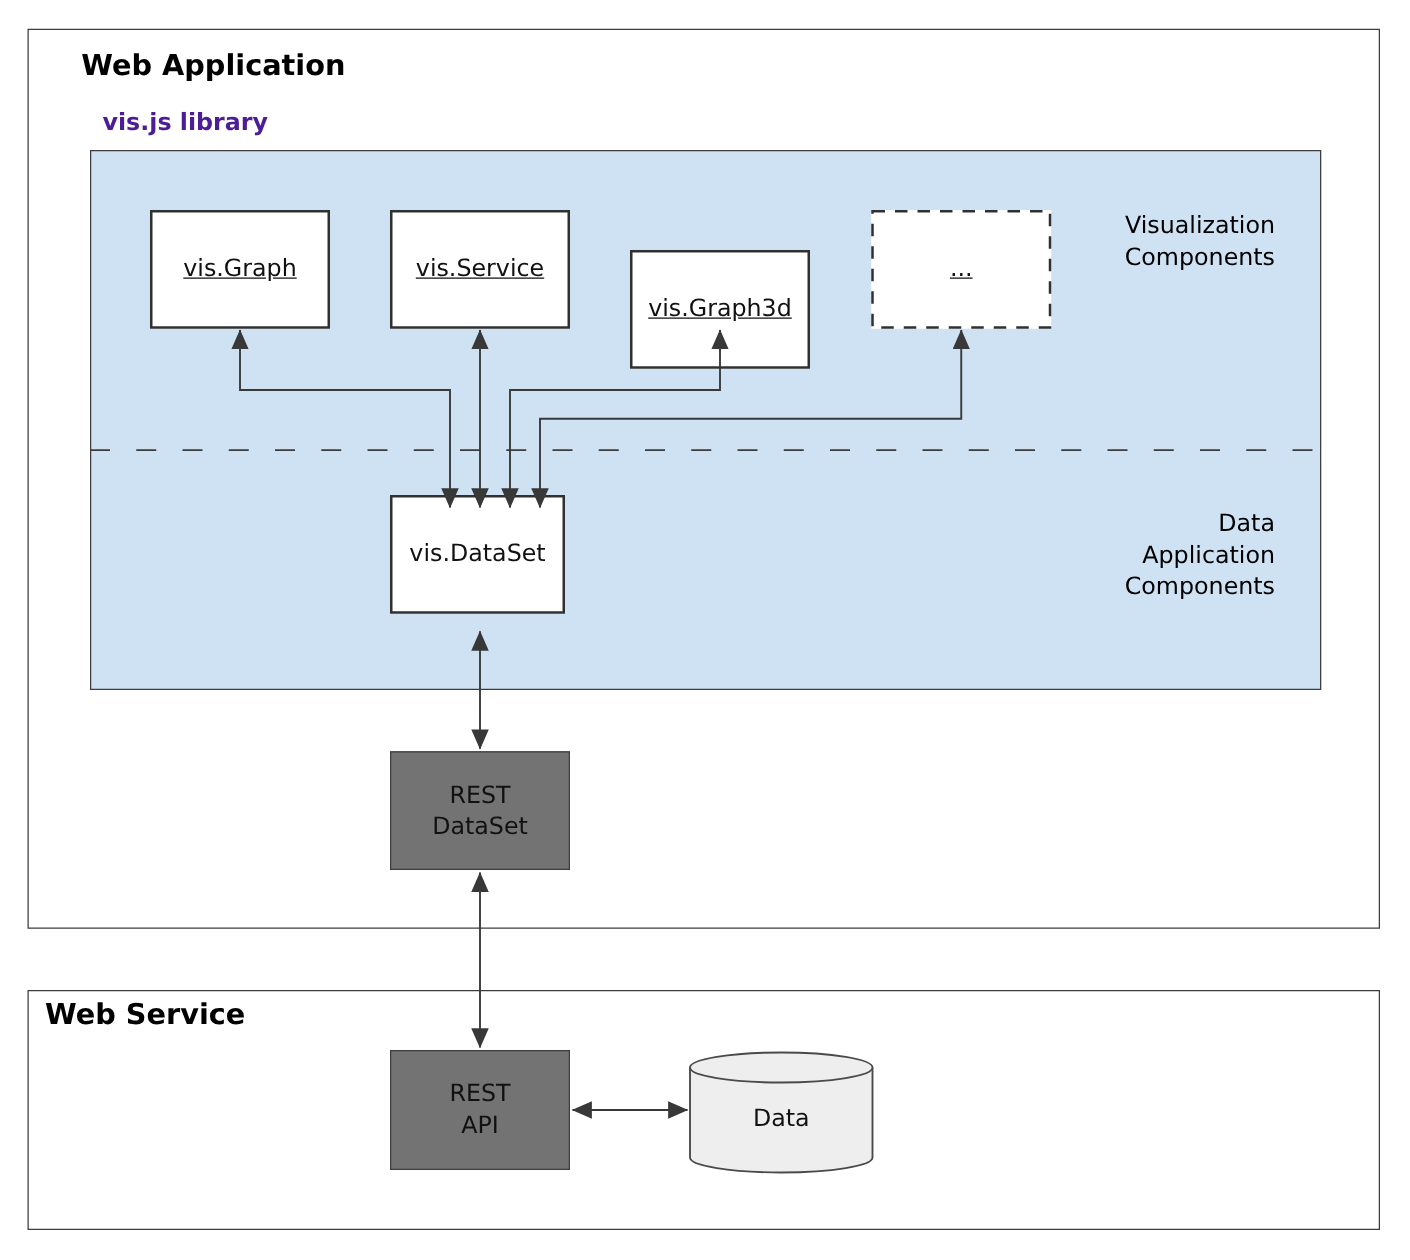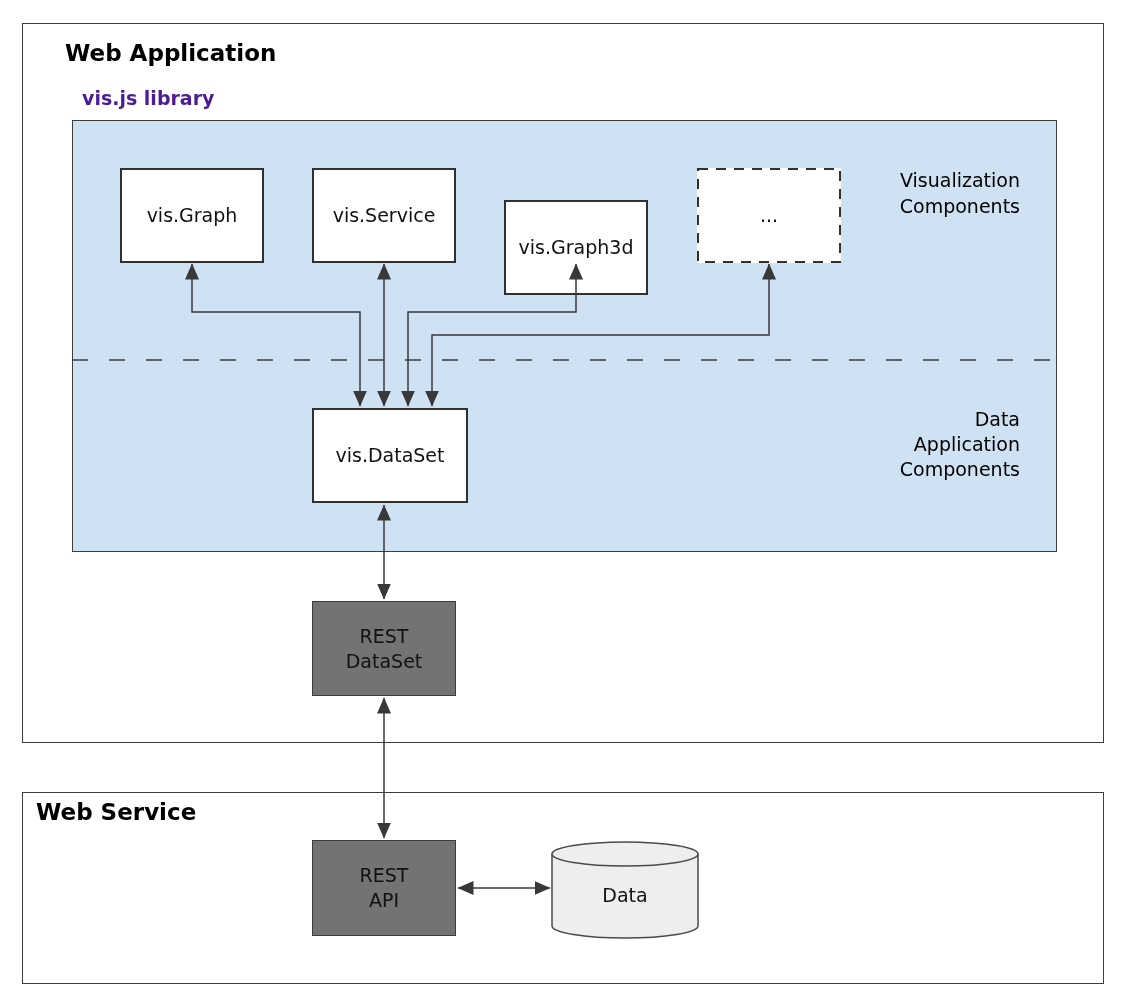--- a/index.html
+++ b/index.html
@@ -23,21 +23,21 @@
     position:absolute;left:82px;top:87px;font-size:19px;font-weight:bold;color:#4c1d95;
   }
   .node{
     position:absolute;display:flex;align-items:center;justify-content:center;
     text-align:center;box-sizing:border-box;font-size:19px;line-height:25px;
     color:#111;z-index:3;
   }
   .node-white{background:#ffffff;border:2px solid #303030;}
   .node-plain{background:#ffffff;border:none;}
   .node-gray{background:#737373;border:1.5px solid #3d3d3d;}
-  .row1{top:168px;height:95px;width:144px;}
+  .row1{top:168px;height:95px;width:144px;text-decoration:underline;}
   .side-label{
     position:absolute;right:108px;text-align:right;font-weight:normal;
     font-size:19px;color:#000;z-index:3;
   }
   .side-label span{display:block;}
   .viz-label{top:167px;line-height:26px;}
   .dm-label{top:407px;line-height:25px;}
   #overlay{position:absolute;left:0;top:0;z-index:6;pointer-events:none;}
   #cylinder-svg{position:absolute;left:550px;top:840px;z-index:2;}
   .cyl-label{
@@ -71,21 +71,21 @@
 <div class="side-label viz-label">
   <span>Visualization</span>
   <span>Components</span>
 </div>
 <div class="side-label dm-label">
   <span>Data</span>
   <span>Application</span>
   <span>Components</span>
 </div>
 
-<div class="node node-white" style="left:312px;top:408px;width:156px;height:95px;">
+<div class="node node-white" style="left:312px;top:396px;width:140px;height:95px;">
   <span>vis.DataSet</span>
 </div>
 
 <div class="node node-gray" style="left:312px;top:601px;width:144px;height:95px;flex-direction:column;">
   <span>REST</span>
   <span>DataSet</span>
 </div>
 
 <div class="section-box" style="left:22px;top:792px;width:1082px;height:192px;"></div>
 <div class="section-title" style="left:36px;top:799px;">Web Service</div>

